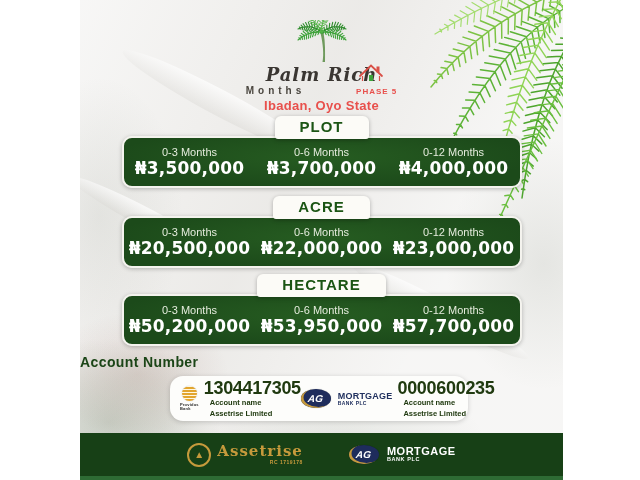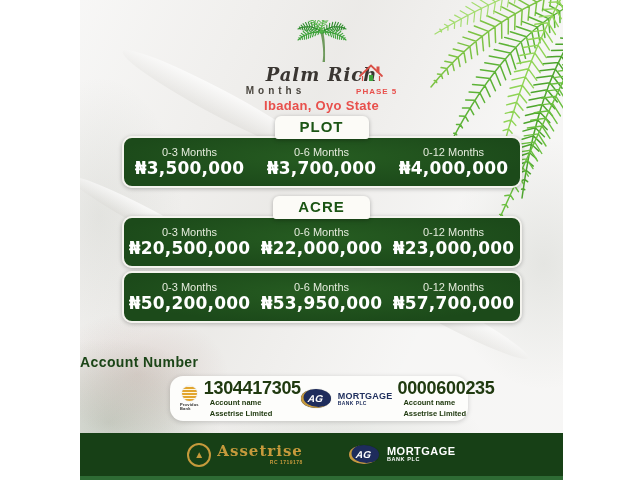--- a/index.html
+++ b/index.html
@@ -155,20 +155,21 @@
           <div class="price">₦22,000,000</div>
         </div>
         <div class="pcol">
           <div class="period">0-12 Months</div>
           <div class="price">₦23,000,000</div>
         </div>
       </div>
     </div>
 
     <div class="section" style="top:274px;">
+      <div class="tab">HECTARE</div>
       <div class="panel">
         <div class="pcol">
           <div class="period">0-3 Months</div>
           <div class="price">₦50,200,000</div>
         </div>
         <div class="pcol">
           <div class="period">0-6 Months</div>
           <div class="price">₦53,950,000</div>
         </div>
         <div class="pcol">

